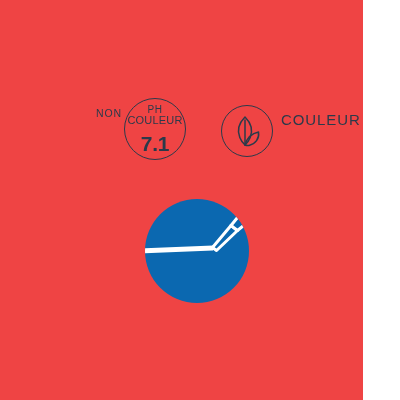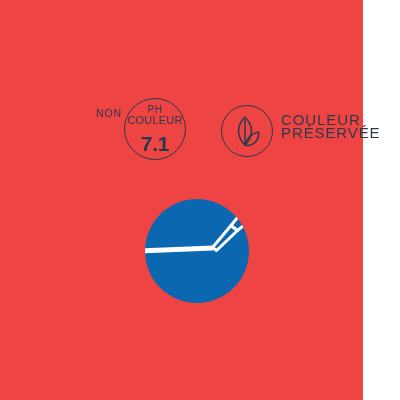--- a/index.html
+++ b/index.html
@@ -147,21 +147,20 @@
 
           <path d="M13 5 L13 30" stroke="#2b3a4a" stroke-width="1.5" stroke-linecap="round"></path>
 
           <path d="M13 30 C15 23 19 18.5 26.5 17 C27.5 23.5 23.5 29.2 17 30.4 C15.6 30.7 14.2 30.6 13 30 Z" stroke="#2b3a4a" stroke-width="1.5" stroke-linejoin="round" fill="none"></path>
         </svg>
       </span>
     </div>
 
     <div class="badge-color-text">
       <span>COULEUR</span>
-      <span>PRÉSERVÉE</span>
     </div>
 
   </div>
 
   <div class="blue-circle-wrap">
     <span>
       <svg width="106" height="106" viewBox="0 0 106 106" xmlns="http://www.w3.org/2000/svg">
         <defs>
           <clipPath id="circle-clip">
             <circle cx="52" cy="52" r="52"></circle>

